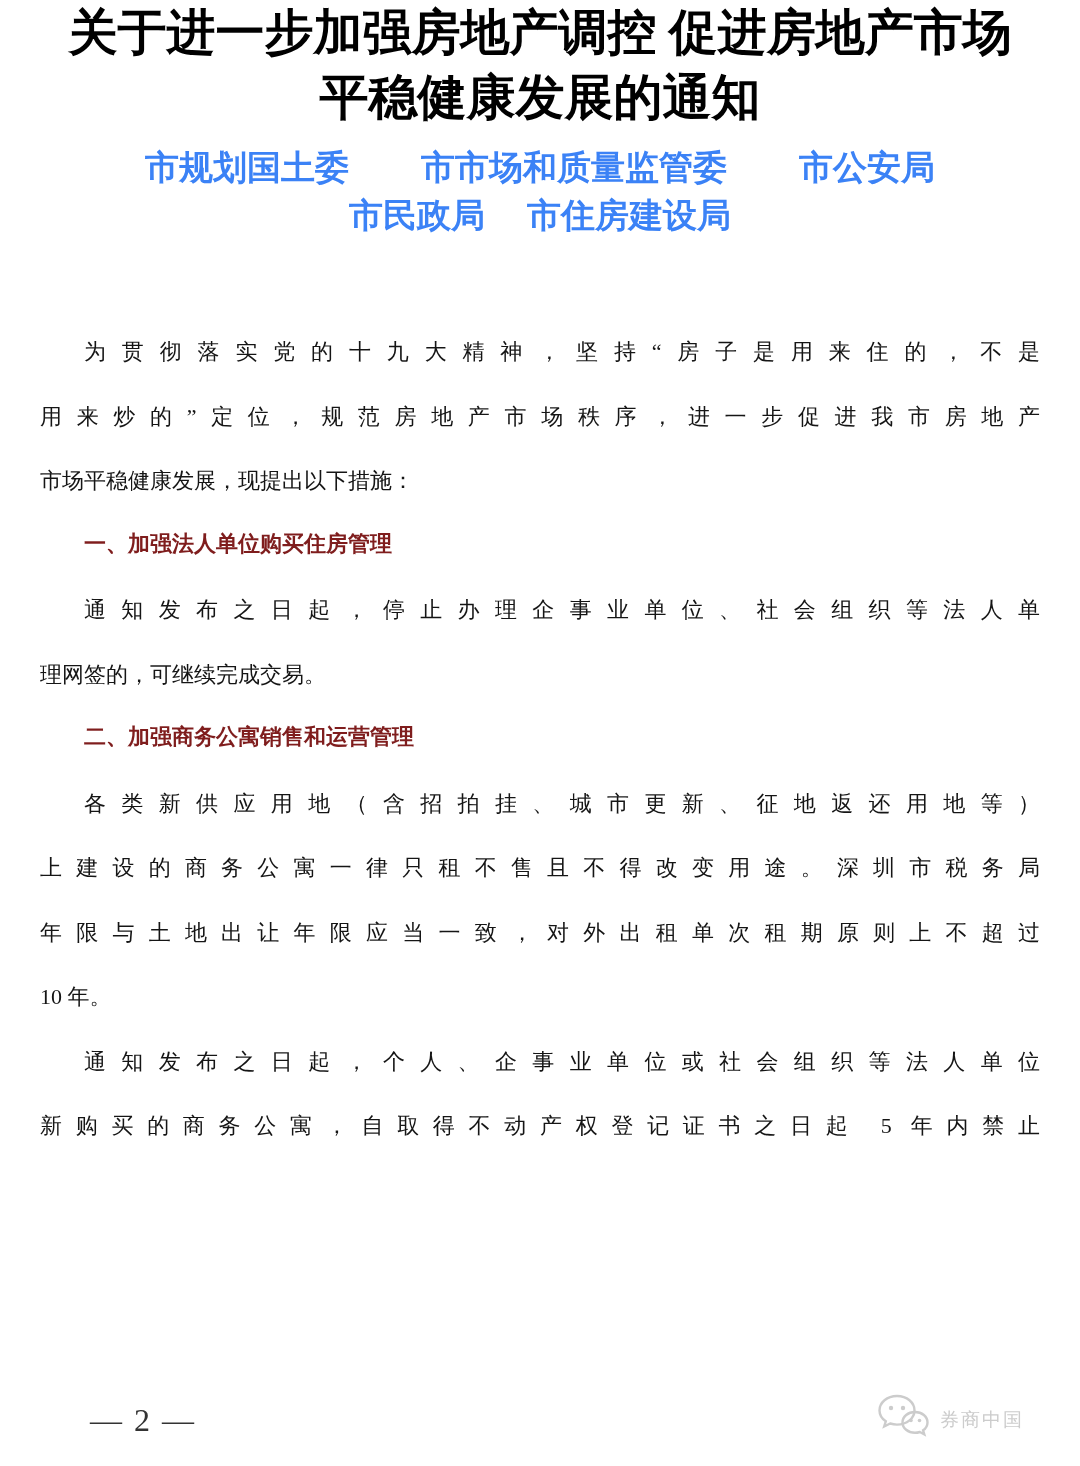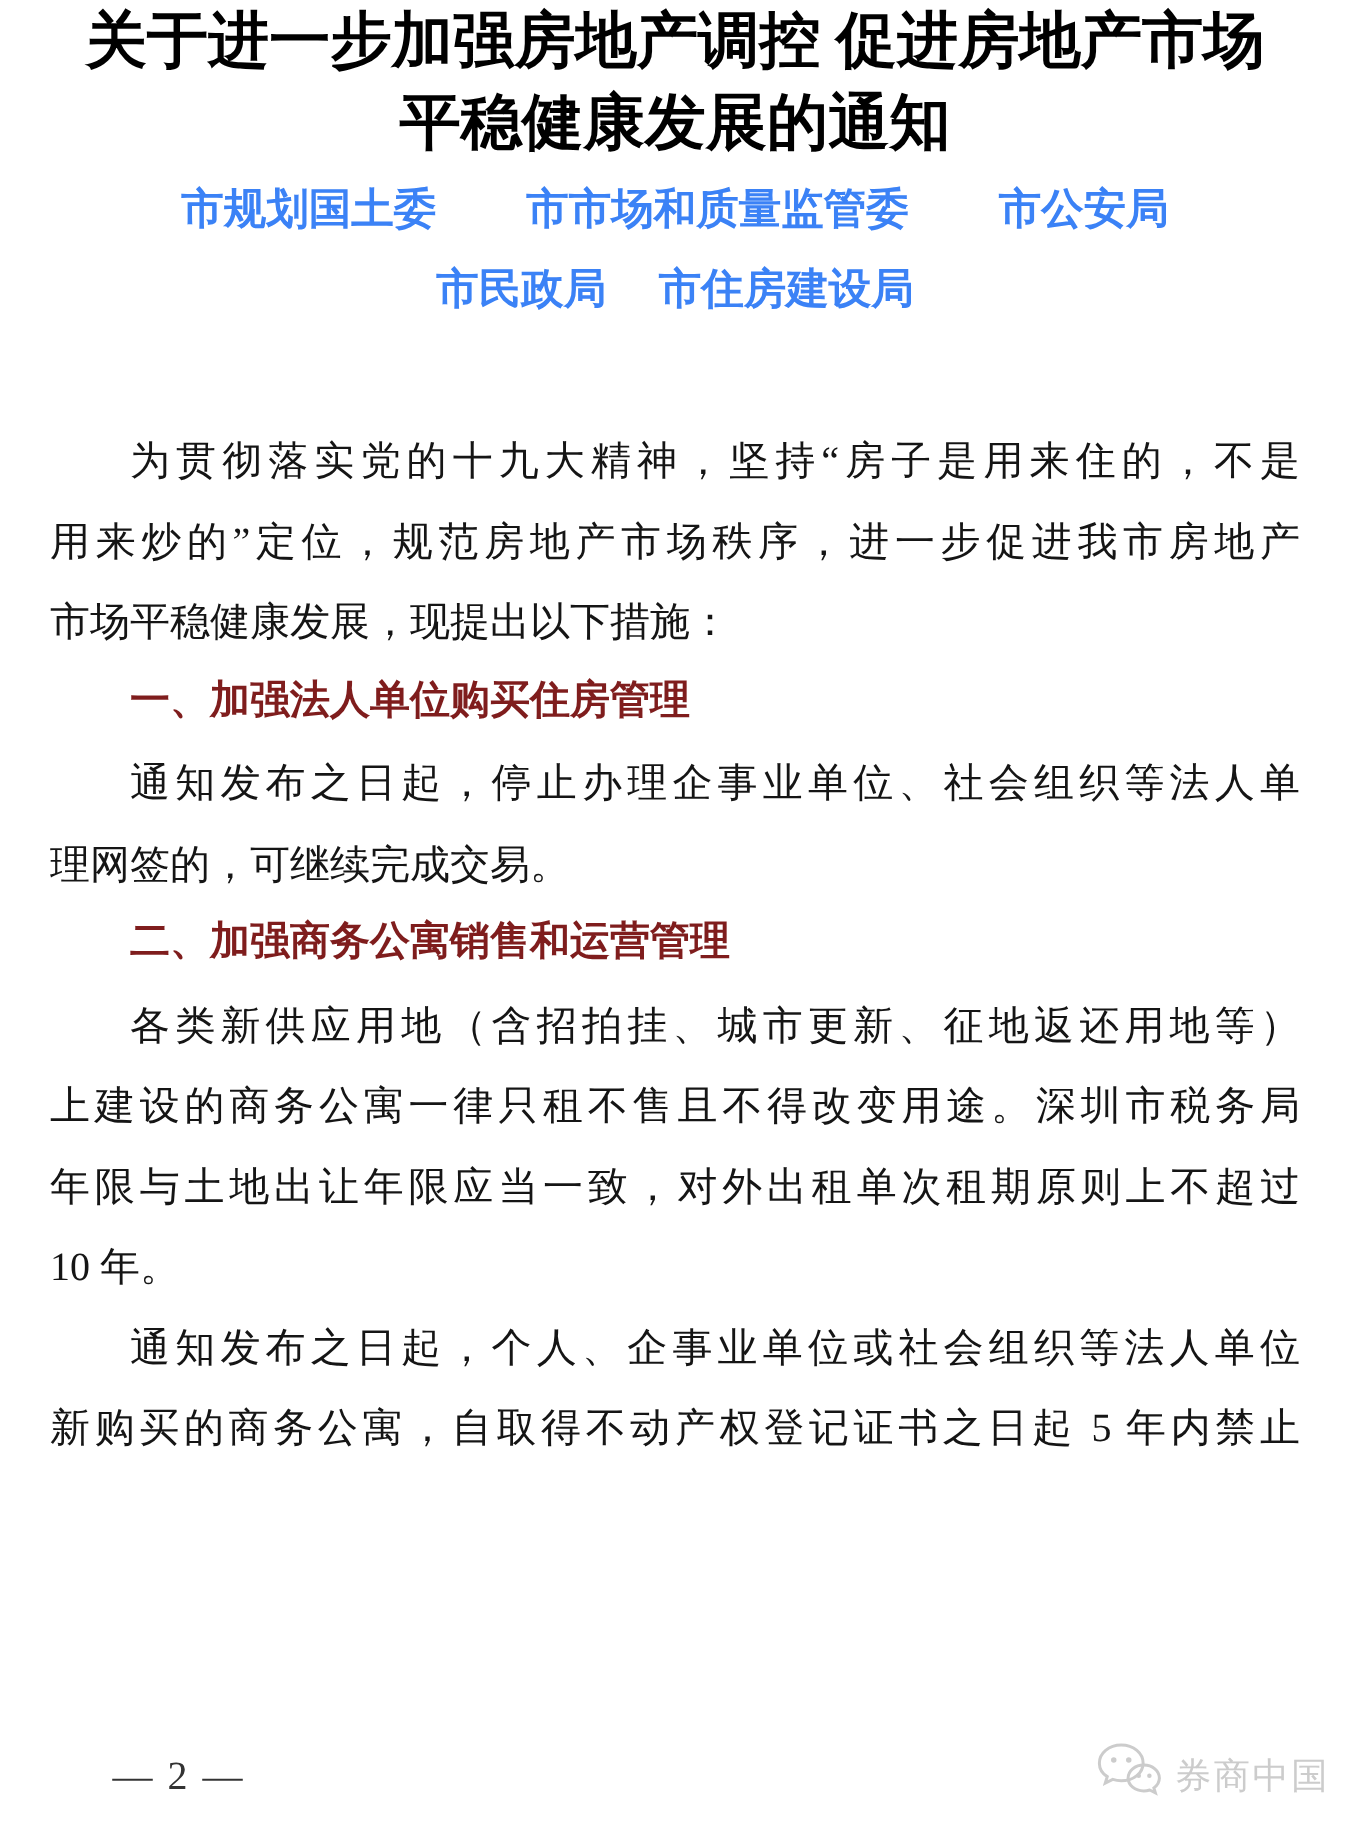--- a/index.html
+++ b/index.html
@@ -24,27 +24,27 @@
   .agency-row {
     display:flex;
     justify-content:center;
     align-items:flex-end;
     font-size:34px;
     font-weight:700;
     color:#3b82f6;
     white-space:nowrap;
   }
   .agency-row1 { margin-top:14px; gap:72px; line-height:48px; }
-  .agency-row2 { margin-top:16px; gap:42px; line-height:48px; }
+  .agency-row2 { gap:42px; line-height:48px; }
   .doc-body {
     margin:80px 40px 0 40px;
     width:1000px;
   }
   .bline {
-    font-size:32px;
+    font-size:22px;
     line-height:64.5px;
     text-align:justify;
     color:#151515;
   }
   .fill { text-align-last:justify; }
   .end  { text-align-last:left; }
   .indent { text-indent:2em; }
   .heading .bline {
     font-family:Liberation Mono, monospace;
     font-weight:700;
@@ -59,21 +59,21 @@
     white-space:nowrap;
   }
   .watermark {
     position:absolute;
     left:876px; top:1392px;
     display:flex;
     align-items:center;
     gap:10px;
   }
   .watermark-label {
-    font-size:29px;
+    font-size:19px;
     letter-spacing:2px;
     color:#cccccc;
     font-family:Liberation Sans, sans-serif;
     white-space:nowrap;
   }
 </style>
 </head>
 <body>
 
 <div class="page">

